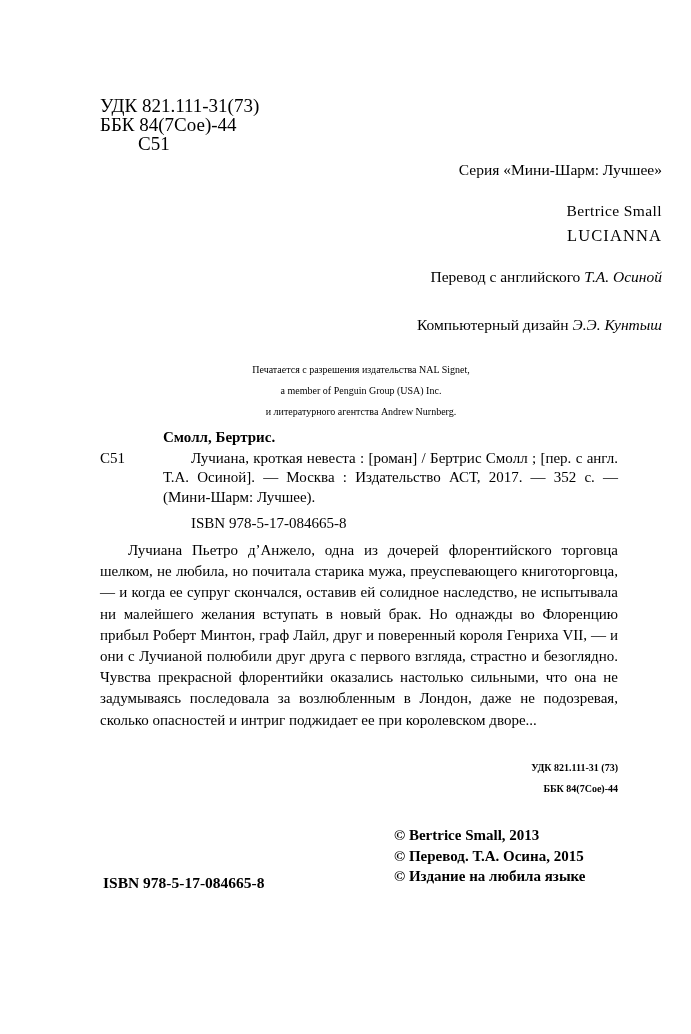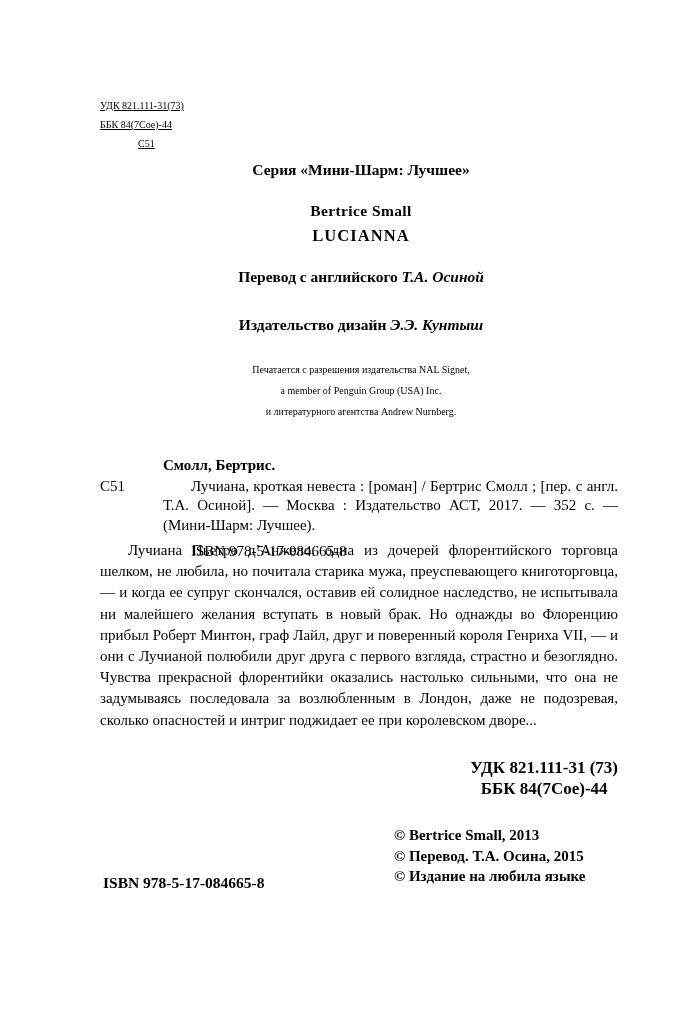--- a/index.html
+++ b/index.html
@@ -21,39 +21,37 @@
   .page {
     position: absolute;
     inset: 0;
   }
 
   
   .classification {
     position: absolute;
     left: 100px;
     top: 96px;
-    font-size: 10px;
+    font-size: 19px;
     line-height: 19px;
     white-space: nowrap;
-    text-decoration: underline;
   }
   .classification .cls-line { display: block; }
   .classification .cls-code {
     display: block;
     padding-left: 38px;
   }
 
   
   .center-block {
     position: absolute;
     left: 60px;
     top: 160px;
     width: 602px;
-    text-align: center;
-    font-weight: bold;
+    text-align: right;
   }
   .series-line {
     font-size: 15.5px;
     line-height: 20px;
     margin-bottom: 21px;
   }
   .author-line {
     font-size: 15.5px;
     line-height: 20px;
     letter-spacing: 0.4px;
@@ -94,21 +92,20 @@
     left: 100px;
     top: 428px;
     width: 518px;
     font-size: 15px;
     line-height: 19.5px;
   }
   .biblio-author {
     font-weight: bold;
     padding-left: 63px;
     margin-bottom: 1px;
-    margin-top: 28px;
   }
   .biblio-body {
     position: relative;
     padding-left: 63px;
     text-align: justify;
     text-justify: inter-word;
   }
   .biblio-shelfmark {
     position: absolute;
     left: 0;
@@ -137,22 +134,22 @@
     text-justify: inter-word;
     text-indent: 28px;
     hyphens: manual;
   }
 
   
   .classification-bottom {
     position: absolute;
     right: 73px;
     top: 757px;
-    text-align: center;
-    font-size: 17px;
+    text-align: right;
+    font-size: 10px;
     line-height: 21px;
     font-weight: bold;
     white-space: nowrap;
   }
   .classification-bottom span { display: block; }
 
   
   .copyright {
     position: absolute;
     left: 394px;
@@ -185,21 +182,21 @@
     <span class="cls-line">УДК 821.111-31(73)</span>
     <span class="cls-line">ББК 84(7Сое)-44</span>
     <span class="cls-code">С51</span>
   </div>
 
   <div class="center-block">
     <div class="series-line">Серия «Мини-Шарм: Лучшее»</div>
     <div class="author-line">Bertrice Small</div>
     <div class="title-line">LUCIANNA</div>
     <div class="credit-line"><span>Перевод с английского </span><i>Т.А. Осиной</i></div>
-    <div class="credit-line"><span>Издательство дизайн </span><i>Э.Э. Кунтыш</i></div>
+    <div class="credit-line"><span>Компьютерный дизайн </span><i>Э.Э. Кунтыш</i></div>
   </div>
 
   <div class="permission">
     <span>Печатается с разрешения издательства NAL Signet,</span>
     <span>a member of Penguin Group (USA) Inc.</span>
     <span>и литературного агентства Andrew Nurnberg.</span>
   </div>
 
   <div class="biblio">
     <div class="biblio-author">Смолл, Бертрис.</div>

